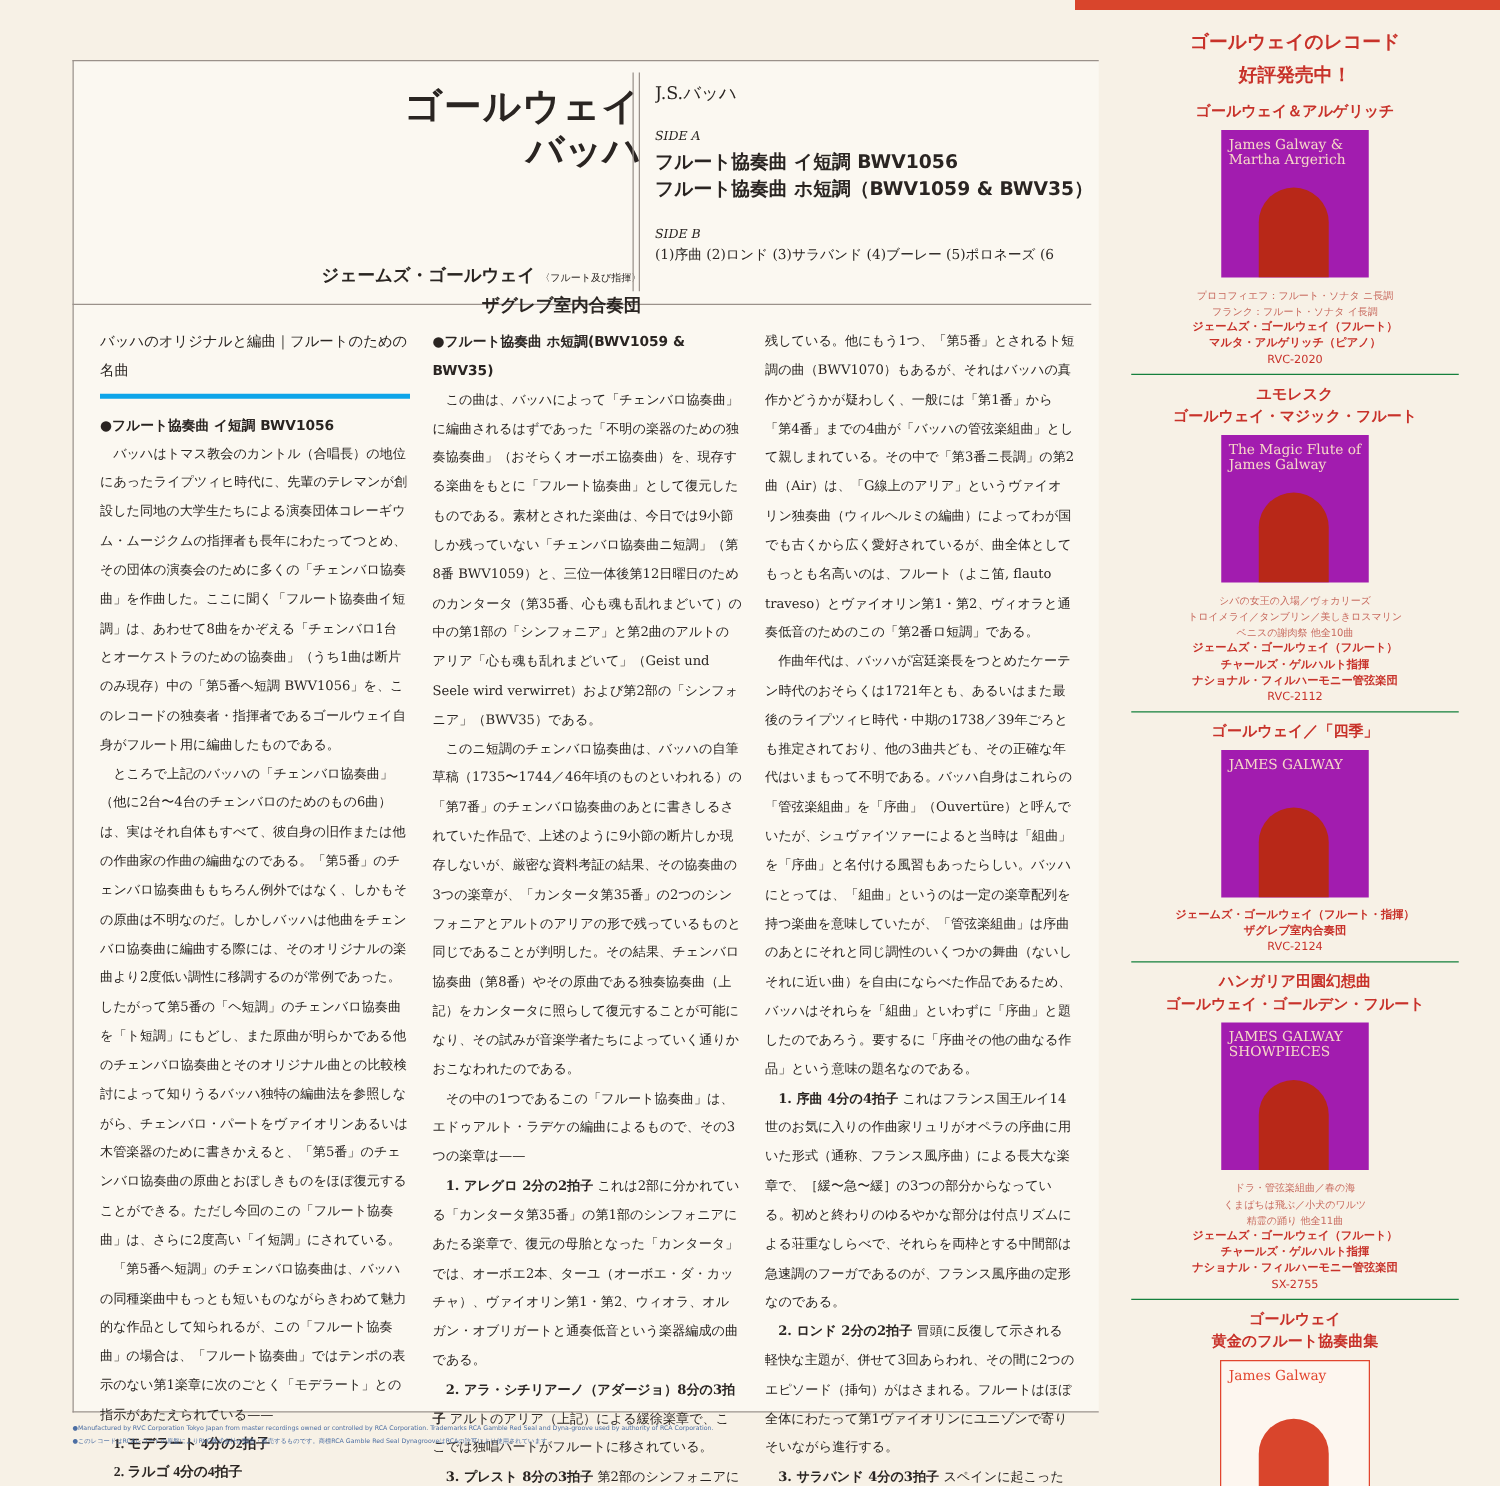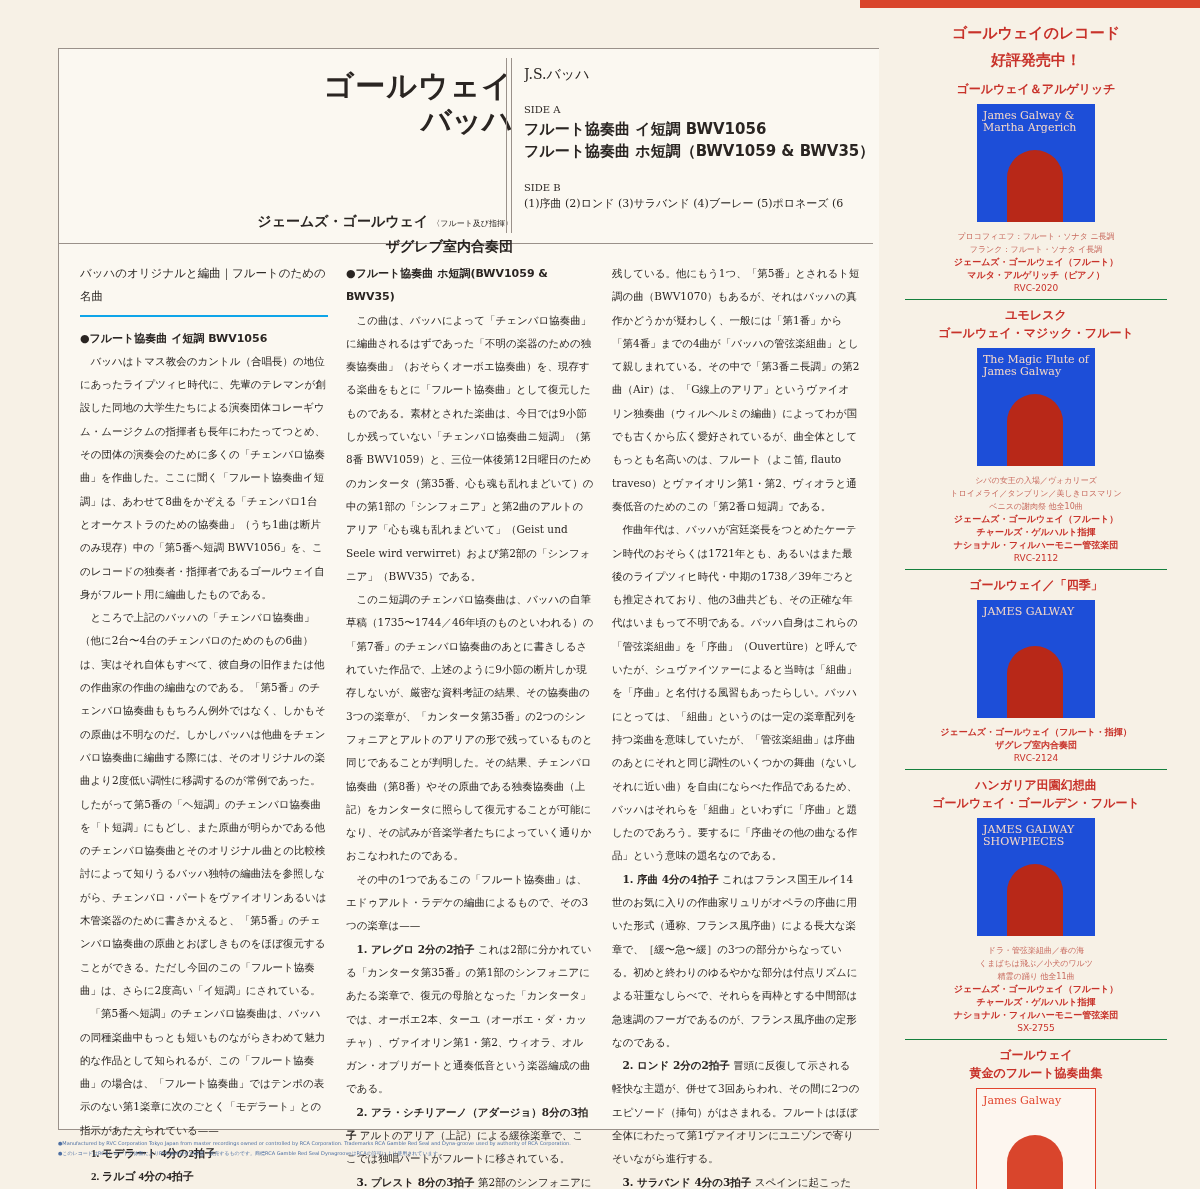--- a/index.html
+++ b/index.html
@@ -8,37 +8,37 @@
   .main-frame{position:absolute;left:58px;top:48px;width:820px;height:1080px;border:1px solid #9a918a;border-right:none;background:#fbf8f1;}
   .header-area{position:absolute;left:58px;top:48px;width:815px;height:195px;border-bottom:1px solid #9a918a;}
   .title-block{position:absolute;right:360px;top:20px;text-align:right;}
   .title-main{font-size:30px;font-weight:bold;letter-spacing:1px;line-height:36px;}
   .title-sub{font-size:30px;font-weight:bold;line-height:34px;}
   .performer{position:absolute;right:360px;top:162px;text-align:right;font-size:14px;font-weight:bold;line-height:22px;}
   .performer small{font-size:8px;font-weight:normal;margin-left:4px;}
   .vline{position:absolute;left:448px;top:10px;width:4px;height:175px;border-left:1px solid #9a918a;border-right:1px solid #9a918a;}
   .tracklist{position:absolute;left:466px;top:18px;width:350px;overflow:hidden;white-space:nowrap;}
   .composer{font-family:"DejaVu Serif",serif;font-size:14px;margin-bottom:12px;}
-  .side-label{font-family:"DejaVu Serif",serif;font-size:10px;margin:20px 0 3px;}
+  .side-label{font-family:"DejaVu Serif",serif;font-size:10px;margin:20px 0 3px;font-style:italic;}
   .work{font-size:15px;font-weight:bold;line-height:22px;}
   .movements{font-family:"DejaVu Serif",serif;font-size:11px;}
   .cols{position:absolute;left:80px;top:262px;width:790px;}
   .col{position:absolute;top:0;width:248px;font-family:"DejaVu Serif",serif;font-size:10.5px;line-height:23.3px;}
   .col1{left:0;} .col2{left:266px;} .col3{left:532px;}
-  .section-head{font-family:"DejaVu Sans",sans-serif;font-size:11.5px;border-bottom:2px solid #0ea5e9;padding-bottom:6px;margin-bottom:10px;}
+  .section-head{font-family:"DejaVu Sans",sans-serif;font-size:11.5px;border-bottom:4px solid #0ea5e9;padding-bottom:6px;margin-bottom:10px;}
   .subhead{font-family:"DejaVu Sans",sans-serif;font-size:11px;font-weight:bold;}
   .p{text-indent:1em;margin:0;}
   .mov{font-family:Liberation Serif, serif;font-weight:bold;font-size:11px;padding-left:1em;}
   .footer{position:absolute;left:58px;top:1138px;width:820px;font-size:5px;color:#4d6fa3;line-height:10px;}
   .sidebar{position:absolute;left:905px;top:20px;width:262px;text-align:center;color:#c8322a;}
   .sb-h1{font-size:15px;font-weight:bold;line-height:27px;}
   .ad{border-bottom:1px solid #15803d;padding:6px 0 4px;}
   .ad:last-child{border-bottom:none;}
   .ad-title{font-size:12px;font-weight:bold;line-height:18px;}
-  .cover{width:118px;height:118px;background:#1d4ed8;margin:6px auto 8px;position:relative;overflow:hidden;}
+  .cover{width:118px;height:118px;background:#a21caf;margin:6px auto 8px;position:relative;overflow:hidden;}
   .cover.light{background:#fdf6ef;border:1px solid #e2452e;}
   .cover-text{position:absolute;left:6px;top:6px;color:#f6d8c8;font-family:"DejaVu Serif",serif;font-size:11px;line-height:12px;text-align:left;}
   .cover .figure{position:absolute;bottom:0;left:30px;width:56px;height:72px;background:#b82818;border-radius:28px 28px 0 0;}
   .cover.light .figure{background:#d9452c;}
   .tracks{font-size:8px;line-height:13px;color:#c86a5e;}
   .credits{font-size:9px;line-height:13px;font-weight:bold;}
   .catno{font-size:9px;line-height:13px;}
 </style>
 </head>
 <body>

